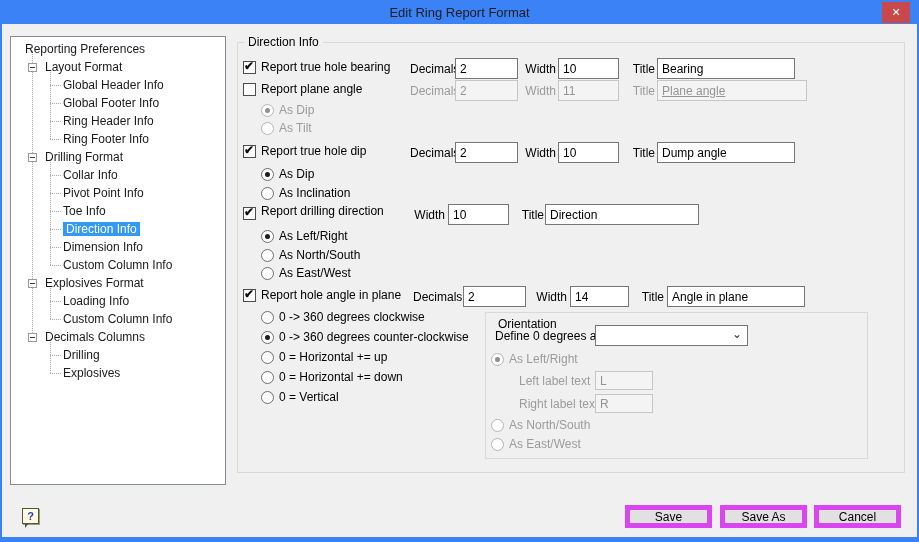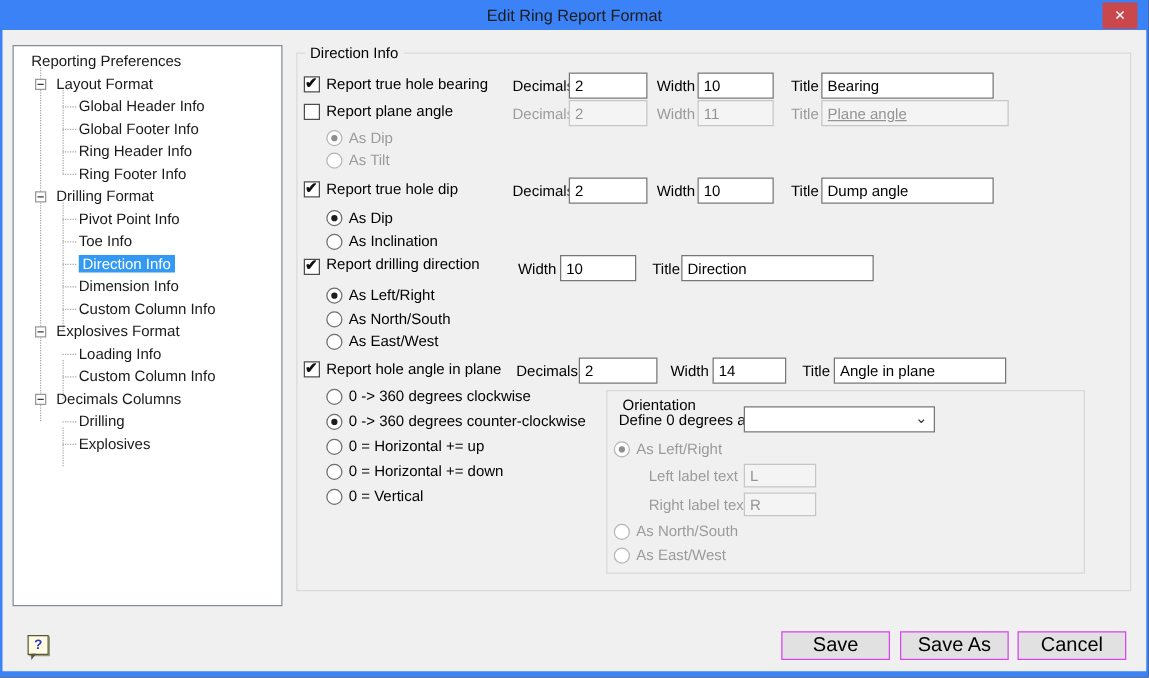--- a/index.html
+++ b/index.html
@@ -37,21 +37,21 @@
   .radio.on::after{content:"";position:absolute;left:3px;top:3px;width:5px;height:5px;border-radius:50%;background:#1e1e1e;}
   .radio.dis{border-color:#b5b5b5;cursor:default;}
   .radio.dis.on::after{background:#8f8f8f;}
 
   .tb{position:absolute;height:21px;border:1px solid #767676;background:#fff;font-family:"Liberation Sans",sans-serif;font-size:12px;padding:1px 4px;color:#000;outline:none;}
   .tb.dis{border-color:#c6c6c6;background:#f4f4f4;color:#949494;}
 
   .combo{position:absolute;height:21px;border:1px solid #767676;background:#fff;cursor:pointer;}
   .combo .arrow{position:absolute;right:5px;top:1px;font-size:12px;color:#333;}
 
-  .btn{position:absolute;height:23px;background:#e1e1e1;border:1px solid #d946ef;font-size:16px;color:#000;display:flex;align-items:center;justify-content:center;cursor:pointer;}
+  .btn{position:absolute;height:23px;background:#e1e1e1;border:5px solid #d946ef;font-size:12px;color:#000;display:flex;align-items:center;justify-content:center;cursor:pointer;}
 
   .help{position:absolute;left:20px;top:484px;width:17px;height:16px;background:#fffce3;border:1px solid #55553a;color:#2a36c4;font-size:11px;font-weight:bold;display:flex;align-items:center;justify-content:center;cursor:pointer;box-shadow:1px 1px 0 #9a9a86;}
   .help::after{content:"";position:absolute;left:2px;bottom:-5px;width:0;height:0;border-left:4px solid #55553a;border-bottom:5px solid transparent;}
 </style>
 </head>
 <body>
 
 <div class="dialog">
   <div class="titlebar">
     <span class="title">Edit Ring Report Format</span>
@@ -84,20 +84,23 @@
         </div>
       <div class="titem lvl2">
           <span>Ring Header Info</span>
         </div>
       <div class="titem lvl2">
           <span>Ring Footer Info</span>
         </div>
       <div class="titem lvl1">
           <span class="expander"></span>
           <span>Drilling Format</span>
+        </div>
+      <div class="titem lvl2">
+          <span>Collar Info</span>
         </div>
       <div class="titem lvl2">
           <span>Pivot Point Info</span>
         </div>
       <div class="titem lvl2">
           <span>Toe Info</span>
         </div>
       <div class="titem lvl2">
           <span class="sel">Direction Info</span>
         </div>

